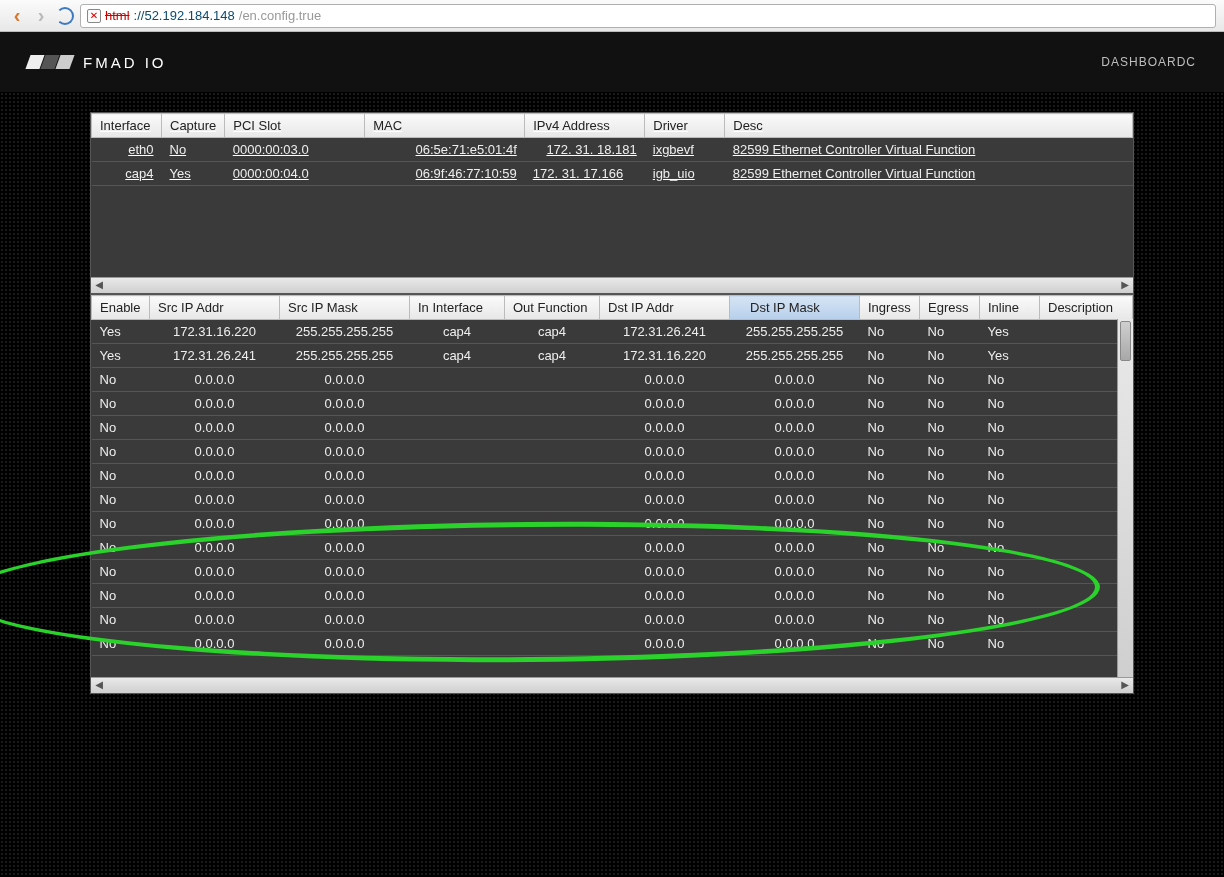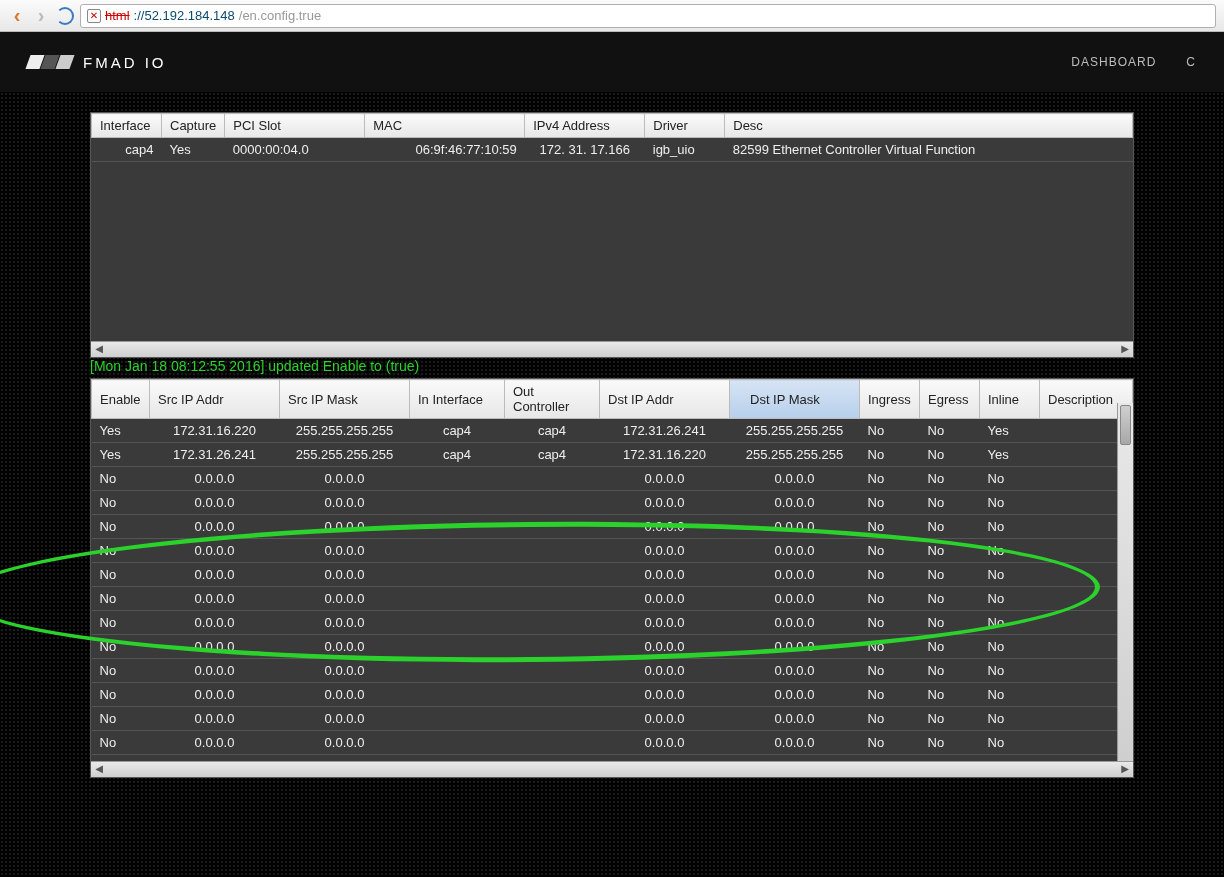--- a/index.html
+++ b/index.html
@@ -13,26 +13,26 @@
   .urlbar .cert-icon { width:14px;height:14px;border:1px solid #888;border-radius:2px;background:#fafafa;font-size:10px;line-height:12px;text-align:center;color:#c00;}
   .urlbar .https-struck { color:#c00; text-decoration:line-through;}
   .urlbar .pathpart { color:#999;}
   
   .navbar { background:#111; height:60px; display:flex; align-items:center; padding:0 28px; color:#fff; justify-content:space-between;}
   .brand { display:flex; align-items:center; gap:10px; font-size:15px; letter-spacing:3px; font-weight:500;}
   .brand .logo { display:flex; gap:-2px;}
   .brand .logo span { display:inline-block; width:14px;height:14px; background:#eee; transform:skewX(-20deg); margin-right:1px;}
   .brand .logo span:nth-child(2){background:#555;}
   .brand .logo span:nth-child(3){background:#ccc;}
-  .navlinks { display:flex; gap:30px; font-size:12px; letter-spacing:1px; color:#bdbdbd;}
+  .navlinks { display:flex; font-size:12px; letter-spacing:1px; color:#bdbdbd;}
   
   .page { background:#000; background-image:radial-gradient(#1a1a1a 1px, #000 1px); background-size:4px 4px; height:785px; padding:20px 90px 0 90px; color:#fff; overflow:hidden;}
   h1.sect { font-size:32px; letter-spacing:2px; font-weight:700; color:#f1f1f1; margin:4px 0 10px 0;}
   .panel { background:#3a3a3a; border:1px solid #555; position:relative;}
-  .panel.net { height:246px;}
+  .panel.net { height:182px;text-decoration:underline;}
   .panel .hscroll { position:absolute; bottom:0; left:0; right:0; height:16px; background:linear-gradient(#e9e9e9,#cfcfcf); border-top:1px solid #999; display:flex; align-items:center; justify-content:space-between;}
   .hscroll .btn { width:16px;height:14px; font-size:10px; color:#555; text-align:center;}
   table { width:100%; border-collapse:collapse; font-size:13px;}
   thead th { background:linear-gradient(#fafafa,#e7e7e7); color:#222; text-align:left; font-weight:400; border:1px solid #bbb; padding:4px 8px; height:24px;}
   tbody td { color:#eee; border-bottom:1px solid #555; padding:4px 8px; height:24px;}
   
   .status-line { color:#2bd22b; font-size:14px; margin-bottom:4px;}
   .panel.route { height:400px; position:relative;}
   .route .scroll-v { position:absolute; right:0; top:24px; bottom:16px; width:16px; background:linear-gradient(#e9e9e9,#cfcfcf); border-left:1px solid #999;}
   .scroll-v .thumb { position:absolute; top:2px; left:2px; right:2px; height:40px; background:linear-gradient(#cfcfcf,#a8a8a8); border:1px solid #888; border-radius:2px;}
@@ -93,37 +93,45 @@
             <th>Capture</th>
             <th>PCI Slot</th>
             <th>MAC</th>
             <th>IPv4 Address</th>
             <th>Driver</th>
             <th>Desc</th>
           </tr>
         </thead>
      <tbody id="net-body">
           <tr>
+            <td style="text-align: right;">eth0</td>
+            <td>No</td>
+            <td>0000:00:03.0</td>
+            <td style="text-align: right;">06:5e:71:e5:01:4f</td>
+            <td style="text-align: right;">172. 31. 18.181</td>
+            <td>ixgbevf</td>
+            <td>82599 Ethernet Controller Virtual Function</td>
+          </tr>
+          <tr>
             <td style="text-align: right;">cap4</td>
             <td>Yes</td>
             <td>0000:00:04.0</td>
             <td style="text-align: right;">06:9f:46:77:10:59</td>
-            <td style="text-align: center;">172. 31. 17.166</td>
+            <td style="text-align: left;">172. 31. 17.166</td>
             <td>igb_uio</td>
             <td>82599 Ethernet Controller Virtual Function</td>
           </tr>
         </tbody>
     </table>
     <div class="hscroll">
       <div class="btn">◀</div>
       <div class="btn">▶</div>
     </div>
   </div>
 
-  <div class="status-line">[Mon Jan 18 08:12:55 2016] updated Enable to (true)</div>
 
   <div class="panel route">
     <table>
       <colgroup>
         <col style="width:58px">
           <col style="width:130px">
           <col style="width:130px">
           <col style="width:95px">
           <col style="width:95px">
           <col style="width:130px">
@@ -132,21 +140,21 @@
           <col style="width:60px">
           <col style="width:60px">
           <col>
       </colgroup>
       <thead>
           <tr id="route-head">
             <th>Enable</th>
             <th>Src IP Addr</th>
             <th>Src IP Mask</th>
             <th>In Interface</th>
-            <th>Out Controller</th>
+            <th>Out Function</th>
             <th>Dst IP Addr</th>
             <th class="sel-header">Dst IP Mask</th>
             <th>Ingress</th>
             <th>Egress</th>
             <th>Inline</th>
             <th>Description</th>
           </tr>
         </thead>
       <tbody id="route-body">
           <tr>

